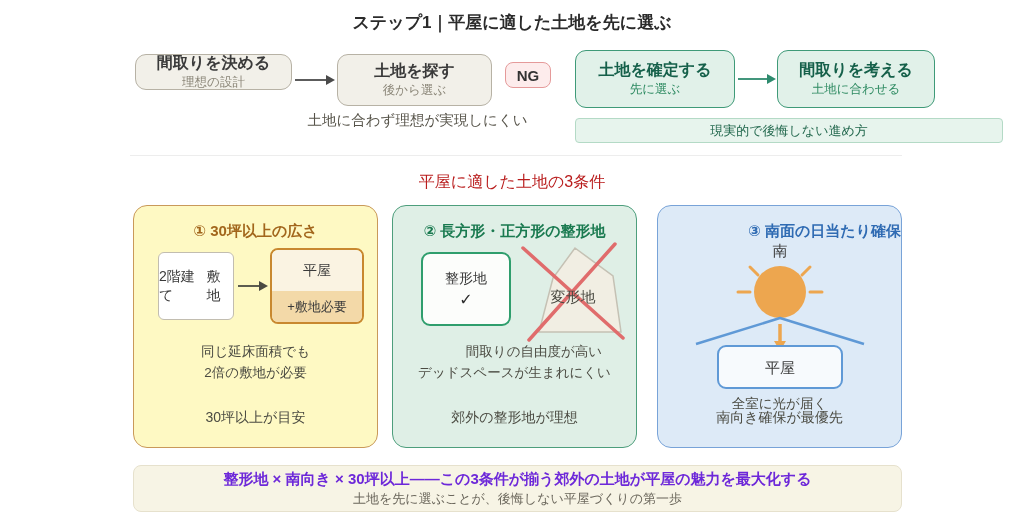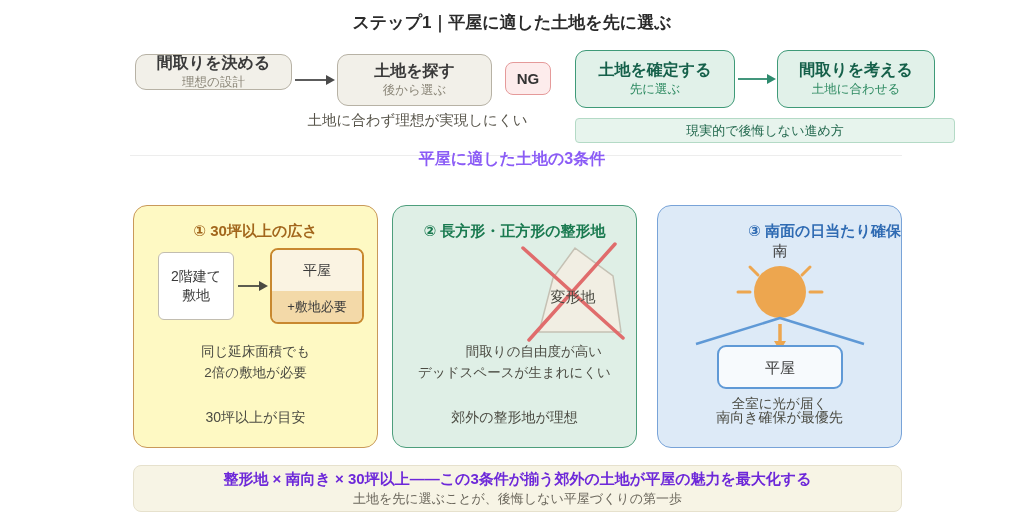--- a/index.html
+++ b/index.html
@@ -14,34 +14,34 @@
   .flow-box.gray{background:#f2f0e9;border:1.5px solid #b7b2a5;}
   .flow-box.green{background:#e1f1e9;border:1.5px solid #3f9a78;}
   .flow-title{font-size:16px;font-weight:bold;color:#3a3a3a;line-height:1.2;}
   .flow-sub{font-size:12.5px;color:#8a8577;margin-top:2px;}
   .flow-box.green .flow-title{color:#15604a;}
   .flow-box.green .flow-sub{color:#2e8b62;text-align:center;}
   .ng-badge{background:#fdecec;border:1.5px solid #e59a9a;border-radius:8px;display:flex;align-items:center;justify-content:center;font-weight:bold;font-size:15px;color:#333;box-sizing:border-box;}
   .flow-caption{font-size:14.5px;color:#565349;text-align:center;}
   .ok-caption-bar{background:#e7f4ed;border:1px solid #b4dac6;border-radius:4px;display:flex;align-items:center;justify-content:center;font-size:13px;color:#23684e;box-sizing:border-box;}
   .divider{background:#ededed;height:1px;}
-  .section-title{top:149px;left:0;width:100%;text-align:center;font-size:16px;font-weight:bold;color:#8b5cf6;}
+  .section-title{top:172px;left:0;width:100%;text-align:center;font-size:16px;font-weight:normal;color:#b91c1c;}
   
   .card{top:205px;width:245px;height:243px;border-radius:14px;box-sizing:border-box;}
   .card.c1{left:133px;background:#fef9c3;border:1.5px solid #c9995a;}
   .card.c2{left:392px;background:#dfefe6;border:1.5px solid #4d9e7c;}
   .card.c3{left:657px;background:#ddeaf7;border:1.5px solid #78a3d8;}
   .card-title{position:absolute;top:16px;left:0;width:100%;text-align:center;font-size:15px;font-weight:bold;}
   .c1 .card-title{color:#a2661c;}
   .c2 .card-title{color:#1a7a50;}
   .c3 .card-title{color:#2f6bb3;text-align:right;}
   .card-desc{position:absolute;top:136px;left:0;width:100%;text-align:center;font-size:13.5px;line-height:1.55;color:#4b4b42;}
   .card-footer{position:absolute;bottom:20px;left:0;width:100%;text-align:center;font-size:14px;color:#4b4b42;}
   
-  .c1 .site-box{position:absolute;left:24px;top:46px;width:76px;height:68px;background:#ffffff;border:1.5px solid #c2bdb0;border-radius:6px;display:flex;flex-direction:column;align-items:center;justify-content:center;font-size:14px;color:#3a3a3a;line-height:1.35;box-sizing:border-box;}
+  .c1 .site-box{position:absolute;left:24px;top:46px;width:76px;height:68px;background:#ffffff;border:1.5px solid #c2bdb0;border-radius:6px;display:flex;align-items:center;justify-content:center;font-size:14px;color:#3a3a3a;line-height:1.35;box-sizing:border-box;}
   .c1 .hiraya-box{position:absolute;left:136px;top:42px;width:94px;height:76px;border:2px solid #c8882f;border-radius:8px;overflow:hidden;display:flex;flex-direction:column;box-sizing:border-box;}
   .c1 .hiraya-top{flex:1.35;background:#faf3e2;display:flex;align-items:center;justify-content:center;font-size:14px;color:#3a3a3a;}
   .c1 .hiraya-bottom{flex:1;background:#f3d9a8;display:flex;align-items:center;justify-content:center;font-size:13px;color:#3a3a3a;}
   .c1 .card-arrow{position:absolute;left:104px;top:74px;}
   
   .c2 .good-box{position:absolute;left:28px;top:46px;width:90px;height:74px;background:#fcfdfb;border:2px solid #2f9e6d;border-radius:9px;display:flex;flex-direction:column;align-items:center;justify-content:center;gap:2px;box-sizing:border-box;}
   .c2 .good-label{font-size:14px;color:#3a3a3a;}
   .c2 .good-check{font-size:16px;color:#2b2b2b;}
   .c2 .bad-shape{position:absolute;left:124px;top:34px;}
   
@@ -64,36 +64,36 @@
     <div class="flow-sub">理想の設計</div>
   </div>
   <svg class="abs" style="left:295px;top:74px;" width="40" height="12">
     <line x1="0" y1="6" x2="31" y2="6" stroke="#4a4a4a" stroke-width="1.8"></line>
     <polygon points="31,1 40,6 31,11" fill="#4a4a4a"></polygon>
   </svg>
   <div class="abs flow-box gray" style="left:337px;top:54px;width:155px;height:52px;">
     <div class="flow-title">土地を探す</div>
     <div class="flow-sub">後から選ぶ</div>
   </div>
-  <div class="abs ng-badge" style="left:505px;top:62px;width:46px;height:33px;">NG</div>
+  <div class="abs ng-badge" style="left:505px;top:62px;width:46px;height:26px;">NG</div>
   <div class="abs flow-caption" style="left:285px;top:111px;width:265px;">土地に合わず理想が実現しにくい</div>
 
   <div class="abs flow-box green" style="left:575px;top:50px;width:160px;height:58px;">
     <div class="flow-title">土地を確定する</div>
     <div class="flow-sub">先に選ぶ</div>
   </div>
   <svg class="abs" style="left:738px;top:73px;" width="38" height="12">
     <line x1="0" y1="6" x2="29" y2="6" stroke="#2e8b6e" stroke-width="1.8"></line>
     <polygon points="29,1 38,6 29,11" fill="#2e8b6e"></polygon>
   </svg>
   <div class="abs flow-box green" style="left:777px;top:50px;width:158px;height:58px;">
     <div class="flow-title">間取りを考える</div>
     <div class="flow-sub">土地に合わせる</div>
   </div>
-  <div class="abs ok-caption-bar" style="left:575px;top:118px;width:380px;height:25px;">現実的で後悔しない進め方</div>
+  <div class="abs ok-caption-bar" style="left:575px;top:118px;width:428px;height:25px;">現実的で後悔しない進め方</div>
 
   <div class="abs divider" style="left:130px;top:155px;width:772px;"></div>
 
   <div class="abs section-title">平屋に適した土地の3条件</div>
 
   <div class="abs card c1">
     <div class="card-title">① 30坪以上の広さ</div>
     <div class="site-box">
       <span>2階建て</span>
       <span>敷地</span>
@@ -108,20 +108,24 @@
     </div>
     <div class="card-desc">
       <span style="display:block;">同じ延床面積でも</span>
       <span style="display:block;">2倍の敷地が必要</span>
     </div>
     <div class="card-footer">30坪以上が目安</div>
   </div>
 
   <div class="abs card c2">
     <div class="card-title">② 長方形・正方形の整形地</div>
+    <div class="good-box">
+      <span class="good-label">整形地</span>
+      <span class="good-check">✓</span>
+    </div>
     <svg class="bad-shape" width="112" height="106" viewBox="0 0 112 106">
       <polygon points="58,8 96,36 104,92 22,92 36,38" fill="#f1eee3" stroke="#c5c1b4" stroke-width="1.5"></polygon>
       <line x1="6" y1="8" x2="106" y2="98" stroke="#e06c6c" stroke-width="3.5" stroke-linecap="round"></line>
       <line x1="98" y1="4" x2="12" y2="100" stroke="#e06c6c" stroke-width="3.5" stroke-linecap="round"></line>
       <text x="56" y="62" text-anchor="middle" font-size="15" fill="#4a4a42">変形地</text>
     </svg>
     <div class="card-desc">
       <span style="display:block;padding-left:39px;">間取りの自由度が高い</span>
       <span style="display:block;">デッドスペースが生まれにくい</span>
     </div>

